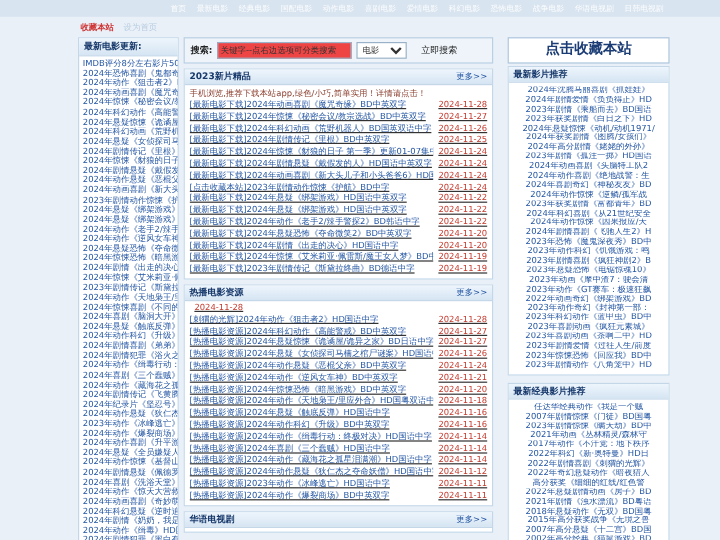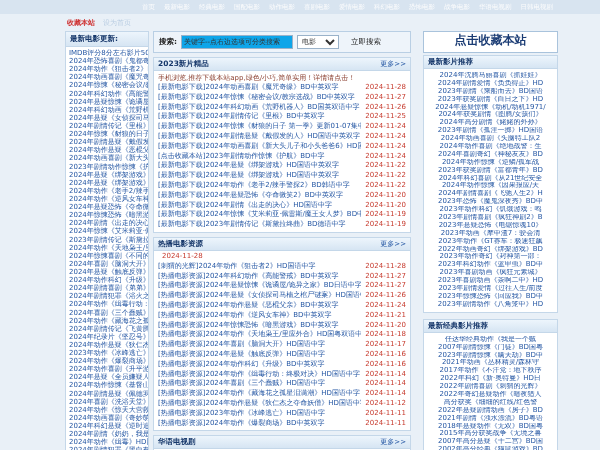--- a/index.html
+++ b/index.html
@@ -29,36 +29,36 @@
   .col-left .hbar { height:15px; }
   #left-list { list-style:none; padding:2px 0 0 3px; }
   #left-list li { height:8.12px; line-height:8.12px; overflow:hidden; white-space:nowrap; }
   #left-list a { color:#2456a3; text-decoration:none; }
 
   
   .searchbox { height:22px; background:#eef4fa; border:1px solid #b9cfe4; display:flex; align-items:center;
                gap:4px; padding:0 5px; margin-bottom:4px; }
   .searchbox .lbl { font-weight:bold; font-size:7.5px; color:#222; white-space:nowrap; }
   .searchbox input { width:112px; height:14px; border:1px solid #9ab2c9; font-size:7px; padding:0 2px;
-                     font-family:"DejaVu Sans",sans-serif; background:#0ea5e9; color:#333; }
+                     font-family:"DejaVu Sans",sans-serif; background:#ef4444; color:#333; }
   .searchbox select { width:42px; height:14px; font-size:7px; font-family:"DejaVu Sans",sans-serif;
                       border:1px solid #9ab2c9; background:#fff; color:#333; }
   .searchbox button { margin-left:8px; background:none; border:none; font-size:7.5px; color:#222;
                       font-family:"DejaVu Sans",sans-serif; cursor:pointer; white-space:nowrap; }
 
   
   .favbox { height:22px; background:#fff; border:1px solid #a9c3dc; display:flex; align-items:flex-start;
             justify-content:center; margin-bottom:2px; cursor:pointer; }
   .favbox span { font-size:12px; font-weight:bold; color:#1b3c74; white-space:nowrap; }
 
   
   .sec { background:#fff; border:1px solid #c4d7e9; margin-bottom:4px; }
   .sec .body { padding:1px 0 2px 0; }
   .notice { color:#8b3f2f; font-size:7px; line-height:10px; padding:1px 4px 0 4px; white-space:nowrap; overflow:hidden; }
-  .mrow { display:flex; align-items:center; height:9.8px; line-height:9.8px; padding:0 4px; overflow:hidden; }
+  .mrow { display:flex; align-items:center; height:9.8px; line-height:9.8px; padding:0 4px; overflow:hidden;text-decoration:underline; }
   .mrow a { color:#2456a3; text-decoration:none; white-space:nowrap; overflow:hidden; flex:1; }
   .mrow .dt { color:#c6392c; margin-left:4px; white-space:nowrap; }
 
   
   .rrow { height:7.9px; line-height:7.9px; text-align:center; white-space:nowrap; overflow:hidden; padding:0 2px; }
   .rrow a { color:#2456a3; text-decoration:none; }
   .sec.right .body { padding:3px 0 3px 0; }
   .sec.right.classic { margin-top:6px; }
 </style>
 </head>
@@ -259,24 +259,20 @@
   </div>
               <div class="mrow">
     <a href="#">[热播电影资源]2024年惊悚恐怖《暗黑游戏》BD中英双字</a>
     <span class="dt">2024-11-20</span>
   </div>
               <div class="mrow">
     <a href="#">[热播电影资源]2024年动作《天地枭王/里应外合》HD国粤双语中字</a>
     <span class="dt">2024-11-18</span>
   </div>
               <div class="mrow">
-    <a href="#">[热播电影资源]2024年喜剧《脑洞大开》HD国语中字</a>
-    <span class="dt">2024-11-17</span>
-  </div>
-              <div class="mrow">
     <a href="#">[热播电影资源]2024年悬疑《触底反弹》HD国语中字</a>
     <span class="dt">2024-11-16</span>
   </div>
               <div class="mrow">
     <a href="#">[热播电影资源]2024年动作科幻《升级》BD中英双字</a>
     <span class="dt">2024-11-16</span>
   </div>
               <div class="mrow">
     <a href="#">[热播电影资源]2024年动作《缉毒行动：终极对决》HD国语中字</a>
     <span class="dt">2024-11-14</span>

